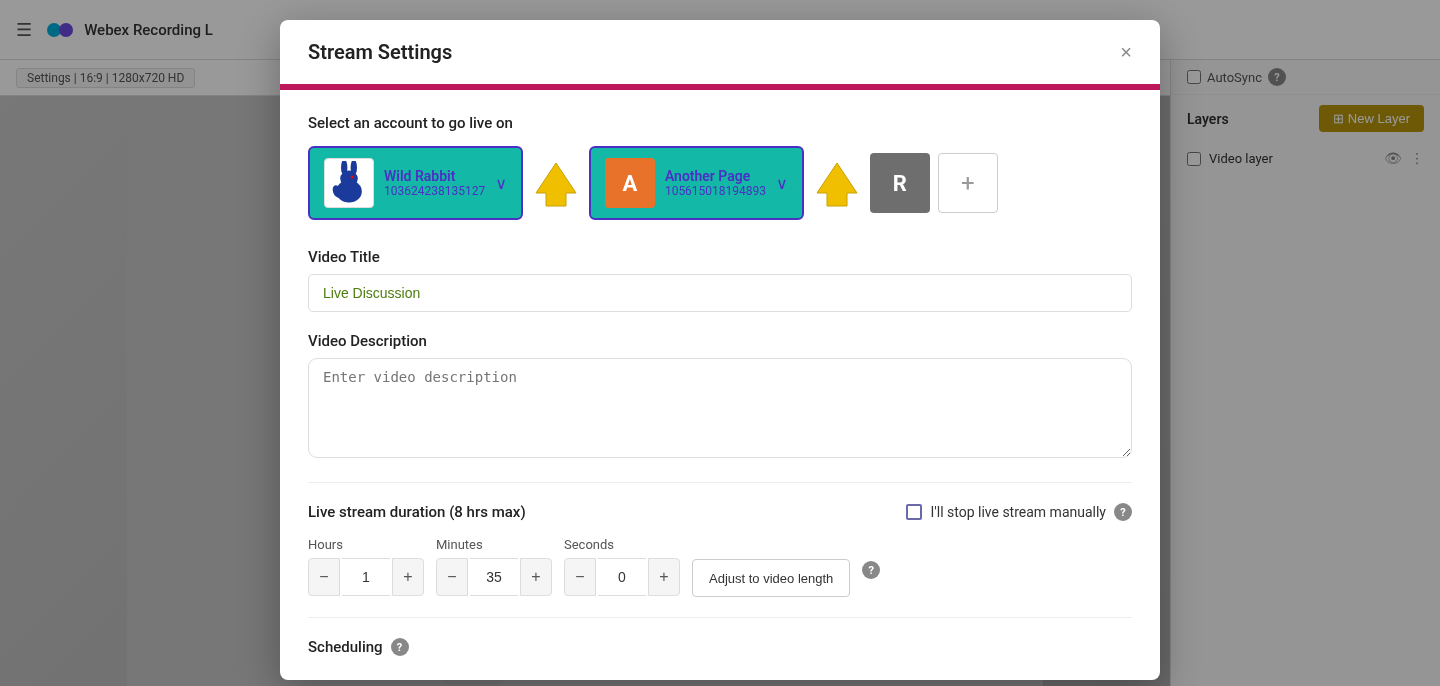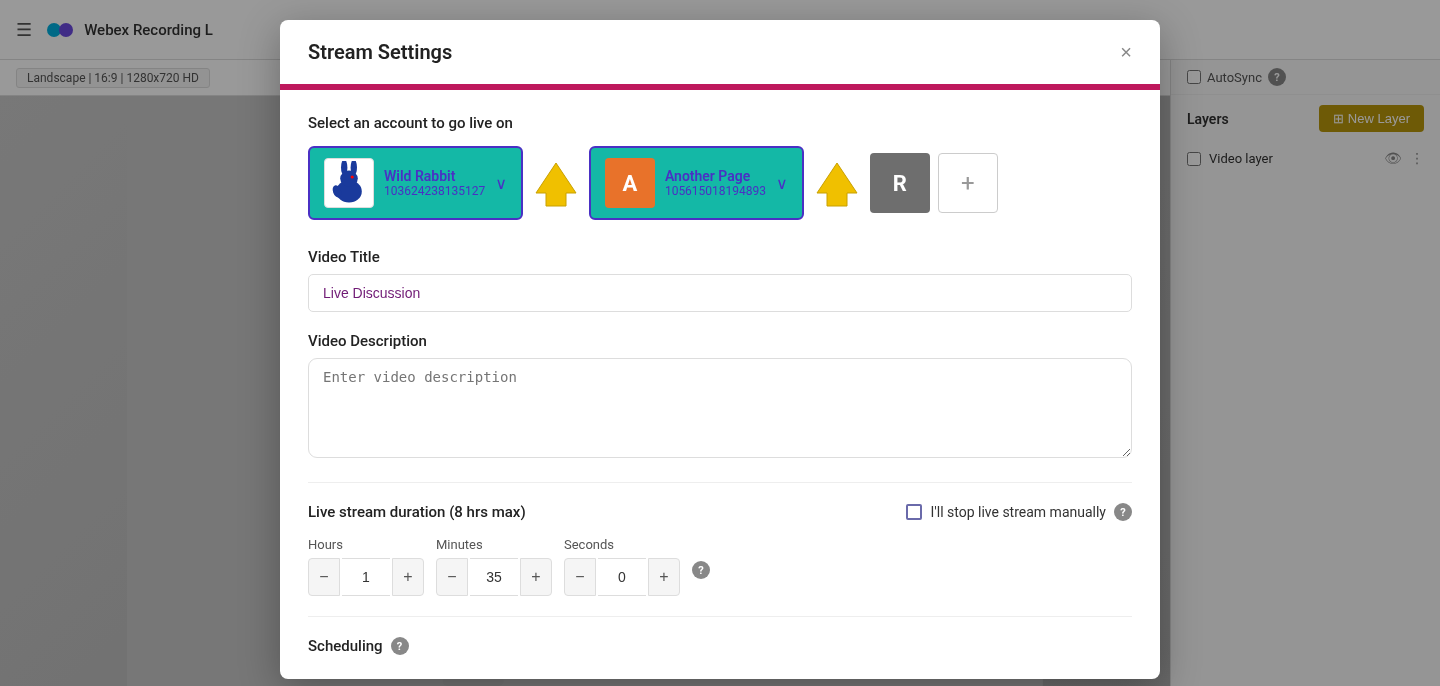--- a/index.html
+++ b/index.html
@@ -382,21 +382,21 @@
       margin-bottom: 8px;
       display: block;
     }
 
     .form-input {
       width: 100%;
       padding: 10px 14px;
       border: 1px solid #ddd;
       border-radius: 5px;
       font-size: 14px;
-      color: #701a75;
+      color: #4d7c0f;
       outline: none;
     }
 
     .form-textarea {
       width: 100%;
       padding: 10px 14px;
       border: 1px solid #ddd;
       border-radius: 9px;
       font-size: 14px;
       color: #999;
@@ -555,21 +555,21 @@
   <div class="logo-area">
     <svg class="logo-icon" viewBox="0 0 32 32">
       <circle cx="10" cy="16" r="7" fill="#00b0e0"></circle>
       <circle cx="22" cy="16" r="7" fill="#6c4ae0"></circle>
     </svg>
     <span class="app-title">Webex Recording L</span>
   </div>
 </div>
 
 <div class="subtitle-bar">
-  <span class="resolution-badge">Landscape | 16:9 | 1280x720 HD</span>
+  <span class="resolution-badge">Settings | 16:9 | 1280x720 HD</span>
 </div>
 
 <div class="right-panel">
   <div class="autosync-area">
     <input type="checkbox" class="autosync-checkbox" style="">
     <span>AutoSync</span>
     <div class="help-icon">?</div>
   </div>
   <div class="layers-header">
     <span class="layers-label">Layers</span>
@@ -716,20 +716,21 @@
 
         <div class="time-field-group">
           <span class="time-field-label">Seconds</span>
           <div class="time-input-row">
             <button class="time-btn">−</button>
             <input type="text" class="time-value" value="0" style="">
             <button class="time-btn">+</button>
           </div>
         </div>
 
+        <button class="adjust-btn">Adjust to video length</button>
 
         <div class="help-icon" style="margin-top: 24px;">?</div>
       </div>
 
       <hr class="divider">
 
       <div class="scheduling-section">
         <span class="scheduling-label">Scheduling</span>
         <div class="help-icon">?</div>
       </div>

